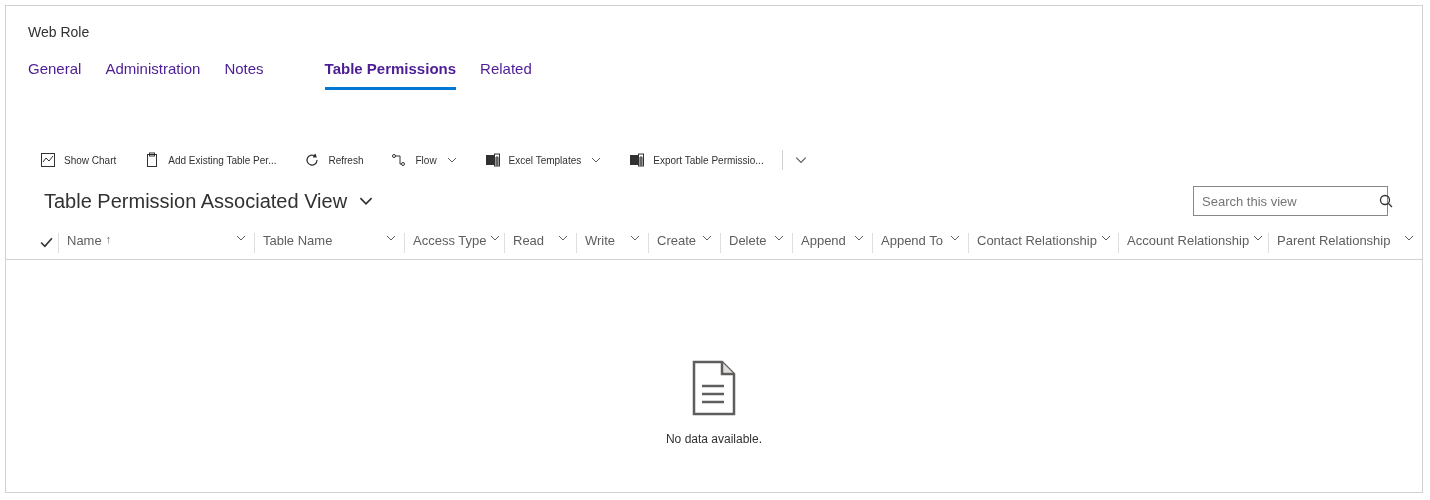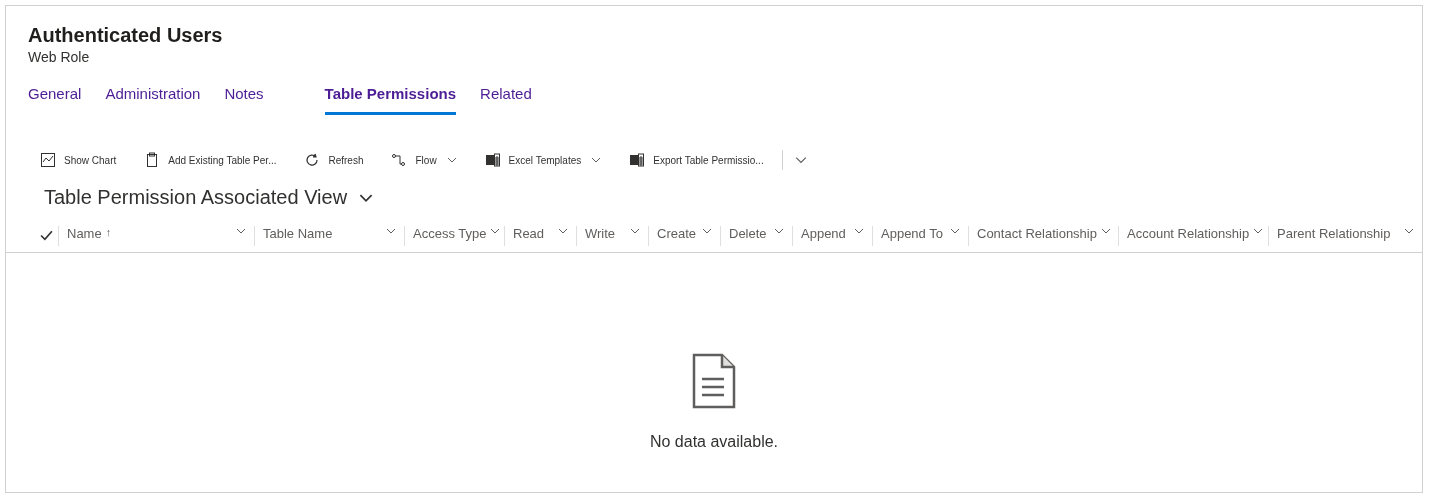--- a/index.html
+++ b/index.html
@@ -173,34 +173,32 @@
       align-items: center;
       justify-content: center;
       padding-top: 100px;
       gap: 16px;
     }
     .empty-icon {
       width: 48px;
       height: 56px;
     }
     .empty-text {
-      font-size: 16px;
-      color: #323130;
-      margin-top: 8px;
+      font-size: 12px;
+      color: #323130;
     }
     svg { display: block; }
   </style>
 </head>
 <body>
 
 <div class="page-container">
 <div class="content-area">
 
   <div class="header">
-    <div class="page-title">Authenticated Users</div>
     <div class="page-subtitle">Web Role</div>
   </div>
 
   <div class="tabs">
     <div class="tab">General</div>
     <div class="tab">Administration</div>
     <div class="tab">Notes</div>
     <div class="tab active">Table Permissions</div>
     <div class="tab">Related</div>
   </div>
@@ -301,20 +299,29 @@
               </span>
       </div>
     </div>
 
     <div class="view-row">
       <div class="view-title">
         <span class="view-title-text">Table Permission Associated View</span>
         <span>
                 <svg width="14" height="14" viewBox="0 0 10 10">
                   <polyline points="1,3 5,7 9,3" fill="none" stroke="#323130" stroke-width="1.2"></polyline>
+                </svg>
+              </span>
+      </div>
+      <div class="search-box">
+        <input class="search-input" placeholder="Search this view" style="">
+        <span>
+                <svg width="16" height="16" viewBox="0 0 16 16" fill="none" stroke="#323130" stroke-width="1.3">
+                  <circle cx="7" cy="7" r="4.5"></circle>
+                  <line x1="10.5" y1="10.5" x2="14" y2="14"></line>
                 </svg>
               </span>
       </div>
     </div>
 
     <div class="grid-header">
       <div class="checkcol">
         <svg width="13" height="13" viewBox="0 0 12 12">
                 <polyline points="1,6 4.5,9.5 11,2" fill="none" stroke="#323130" stroke-width="1.5"></polyline>
               </svg>

